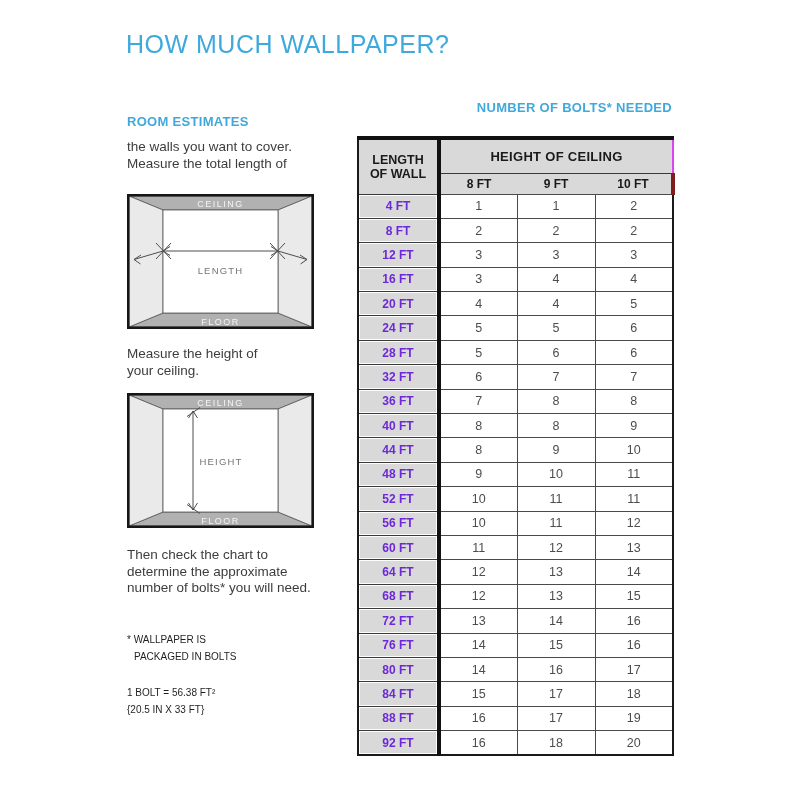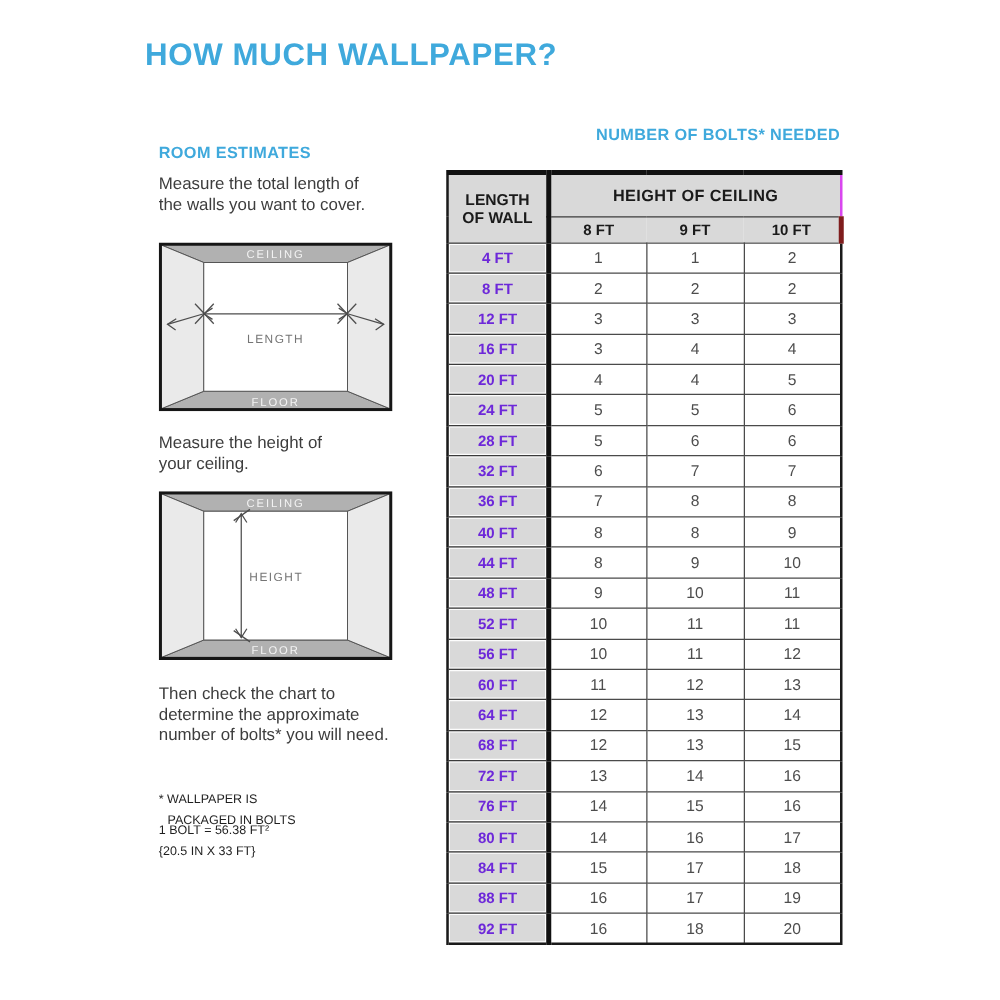--- a/index.html
+++ b/index.html
@@ -2,36 +2,36 @@
 <html><head>
 <meta charset="utf-8">
 <style>
   * { margin:0; padding:0; box-sizing:border-box; }
   html,body { background:#ffffff; }
   .page {
     position:relative; width:800px; height:800px; background:#ffffff;
     font-family:"Liberation Sans", sans-serif; color:#3d3d3d; overflow:hidden;
   }
   .page-title {
-    position:absolute; left:116px; top:30px;
-    font-size:25px; font-weight:bold; letter-spacing:0.5px; color:#3FA9DC;
+    position:absolute; left:126px; top:30px;
+    font-size:25px; font-weight:normal; letter-spacing:0.5px; color:#3FA9DC;
   }
   .section-label {
     position:absolute; font-size:13px; font-weight:bold; letter-spacing:0.3px; color:#3FA9DC;
   }
   .label-room { left:127px; top:114px; }
   .label-bolts { left:357px; top:100px; width:315px; text-align:right; }
   .body-text { position:absolute; left:127px; font-size:13.5px; line-height:16.5px; color:#3d3d3d; }
   .step1 { top:139px; }
   .step2 { top:346px; }
   .step3 { top:547px; }
   .bold-note { position:absolute; left:127px; font-size:10px; font-weight:normal; line-height:17px; color:#1f1f1f; }
   .footnote { top:631px; }
   .footnote .line2 { padding-left:7px;text-align:right; }
-  .bolt-size { top:656px; }
+  .bolt-size { top:684px; }
   .diagram { position:absolute; left:127px; }
   .diagram-1 { top:194px; }
   .diagram-2 { top:393px; }
 
   table.bolts {
     position:absolute; left:357px; top:136px;
     border-collapse:collapse; table-layout:fixed; width:315px;
     font-size:12.5px;
   }
   table.bolts th, table.bolts td { text-align:center; vertical-align:middle; padding:0; }
@@ -66,22 +66,22 @@
 </head>
 <body>
 
 <div class="page">
 
   <h1 class="page-title">HOW MUCH WALLPAPER?</h1>
 
   <div class="section-label label-room">ROOM ESTIMATES</div>
 
   <p class="body-text step1">
+    <span style="display:block">the walls you want to cover.</span>
     <span style="display:block">Measure the total length of</span>
-    <span style="display:block">the walls you want to cover.</span>
   </p>
 
   <svg class="diagram diagram-1" width="187" height="135" viewBox="0 0 187 135">
     <polygon points="2,2 185,2 151,16 36,16" fill="#b1b1b1" stroke="#555" stroke-width="0.8"></polygon>
     <polygon points="2,133 185,133 151,119 36,119" fill="#b1b1b1" stroke="#555" stroke-width="0.8"></polygon>
     <polygon points="2,2 36,16 36,119 2,133" fill="#eaeaea" stroke="#555" stroke-width="0.8"></polygon>
     <polygon points="185,2 151,16 151,119 185,133" fill="#eaeaea" stroke="#555" stroke-width="0.8"></polygon>
     <rect x="36" y="16" width="115" height="103" fill="#ffffff" stroke="#555" stroke-width="0.8"></rect>
     <rect x="1.25" y="1.25" width="184.5" height="132.5" fill="none" stroke="#161616" stroke-width="2.5"></rect>
     <text x="93.5" y="12.5" text-anchor="middle" font-size="9" letter-spacing="1.5" fill="#ffffff" opacity="0.85">CEILING</text>

